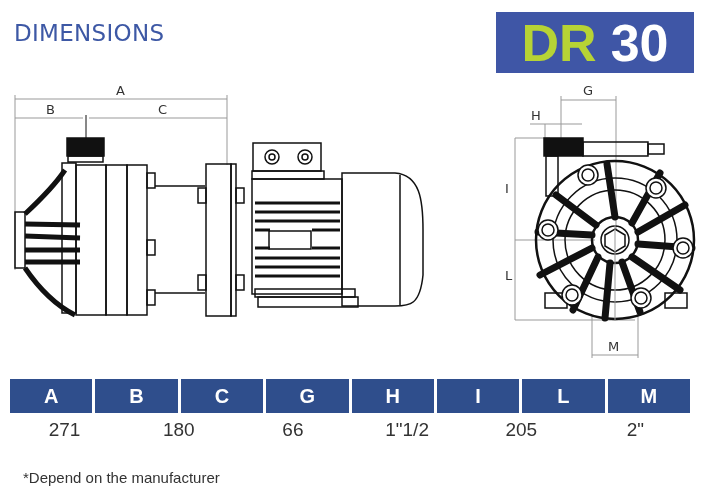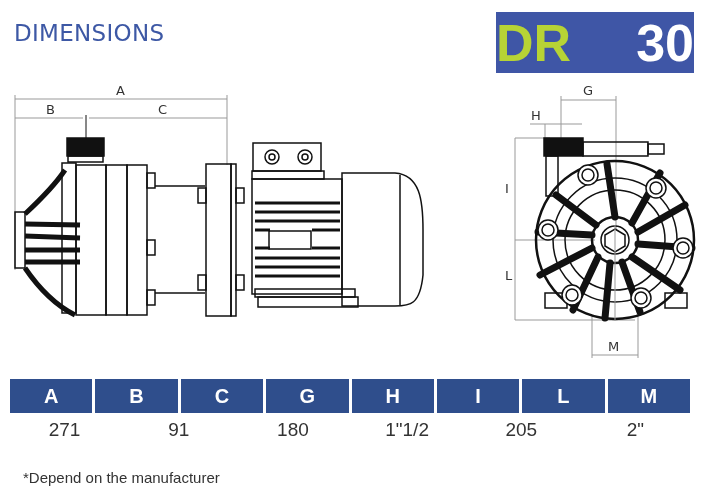--- a/index.html
+++ b/index.html
@@ -1,18 +1,18 @@
 <!DOCTYPE html>
 <html><head>
 <meta charset="utf-8">
 <style>
   html, body { margin:0; padding:0; background:#ffffff; }
   body { width:705px; height:500px; position:relative; overflow:hidden; font-family:"Liberation Sans", sans-serif; }
   .title { position:absolute; left:14px; top:20px; font-family:"DejaVu Sans", sans-serif; font-weight:normal; font-size:23px; letter-spacing:0.3px; color:#3d58a5; }
-  .badge { position:absolute; left:496px; top:12px; width:198px; height:61px; background:#3f56a6; display:flex; align-items:center; justify-content:space-between; }
+  .badge { position:absolute; left:496px; top:12px; width:198px; height:61px; background:#3f56a6; display:flex; align-items:center; justify-content:center; }
   .badge span { font-family:"Liberation Sans", sans-serif; font-weight:bold; font-size:52px; line-height:1; }
   .badge .dr { color:#b7d335; margin-right:14px; }
   .badge .num { color:#ffffff; }
   .drawing { position:absolute; left:0; top:80px; width:705px; height:290px; }
   .table { position:absolute; left:10px; top:379px; width:680px; }
   .hdr-row { display:flex; gap:3px; }
   .hdr { flex:1; height:34px; background:#2f4e8c; color:#ffffff; font-weight:bold; font-size:20px; display:flex; align-items:center; justify-content:center; }
   .val-row { display:flex; gap:5px; margin-top:6px; }
   .val { flex:1; text-align:center; font-size:19px; color:#333333; }
   .note { position:absolute; left:23px; top:469px; font-size:15px; color:#333333; }
@@ -167,21 +167,21 @@
     <div class="hdr">B</div>
     <div class="hdr">C</div>
     <div class="hdr">G</div>
     <div class="hdr">H</div>
     <div class="hdr">I</div>
     <div class="hdr">L</div>
     <div class="hdr">M</div>
   </div>
   <div class="val-row">
     <div class="val">271</div>
-    <div class="val">91</div>
     <div class="val">180</div>
+    <div class="val">66</div>
     <div class="val">1"1/2</div>
     <div class="val">205</div>
     <div class="val">2"</div>
   </div>
 </div>
 
 <div class="note">*Depend on the manufacturer</div>
 
 </body></html>

